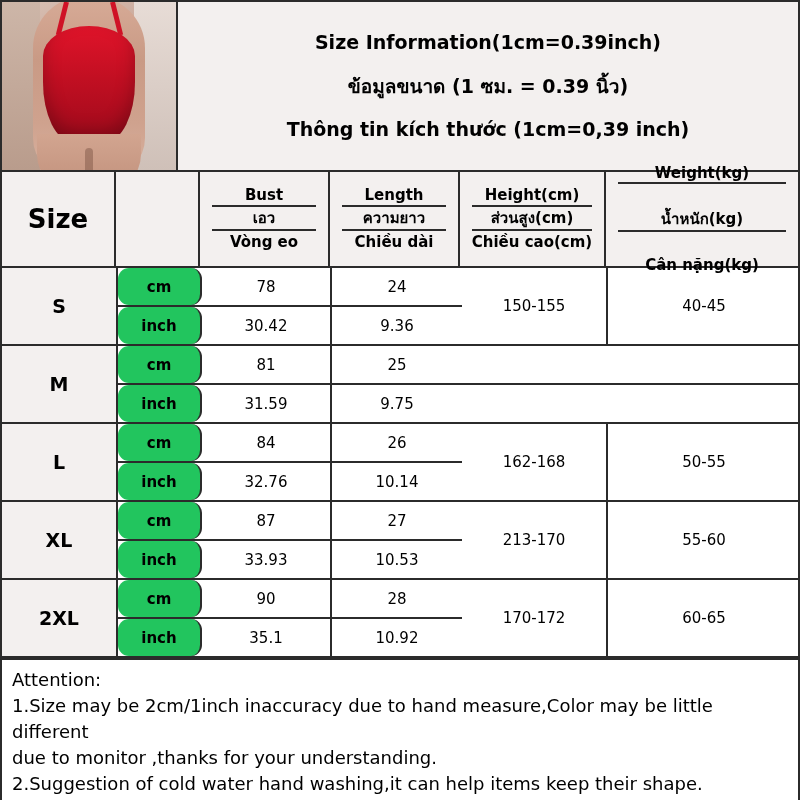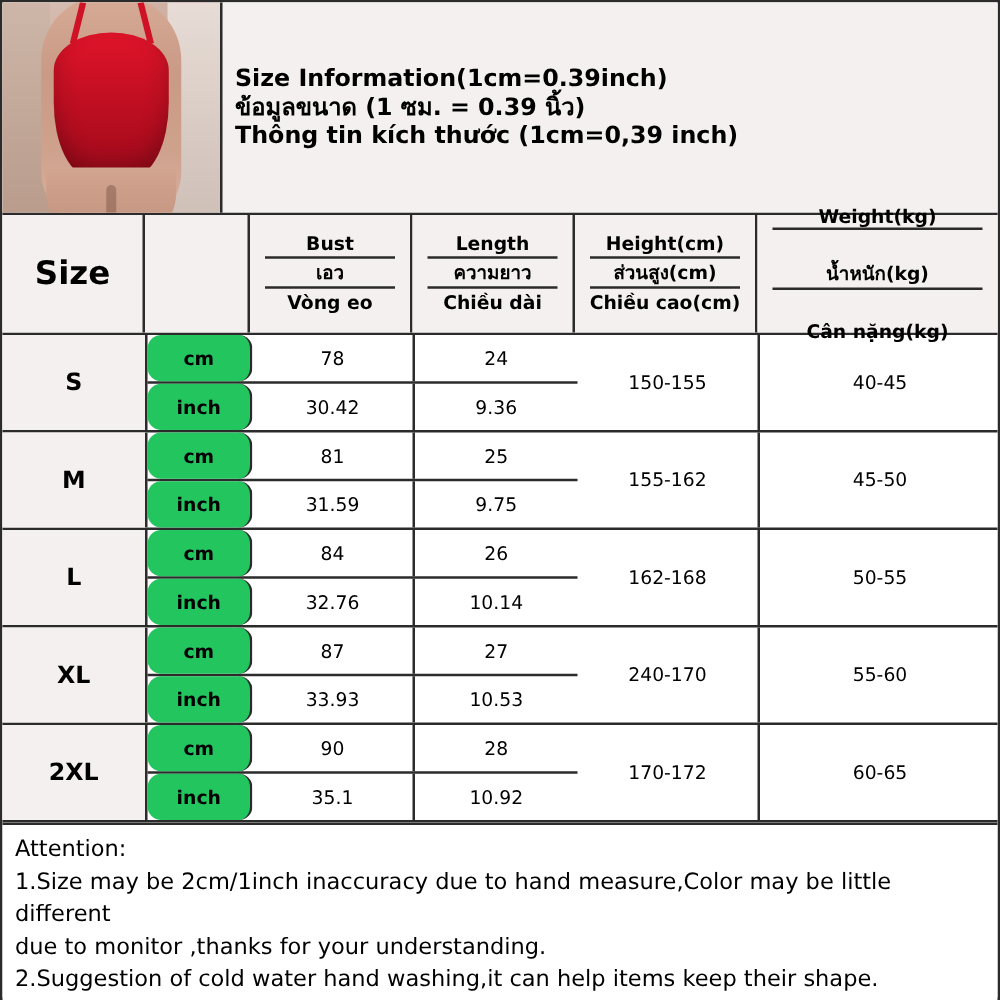--- a/index.html
+++ b/index.html
@@ -102,23 +102,23 @@
     width: 8px;
     height: 46px;
     background: rgba(120,80,64,.45);
     border-radius: 6px;
   }
 
   .title-block {
     flex: 1 1 auto;
     display: flex;
     flex-direction: column;
-    align-items: flex-start;
+    align-items: center;
     justify-content: center;
-    gap: 0;
+    gap: 21px;
     padding: 6px 10px;
     background: #f3f0ef;
   }
   .title-line {
     font-size: 19px;
     font-weight: bold;
     text-align: center;
     line-height: 1.2;
     white-space: nowrap;
   }
@@ -298,24 +298,20 @@
           <div class="cell c-unit grp-unit">cm</div>
           <div class="cell c-bust">81</div>
           <div class="cell c-length">25</div>
         </div>
         <div class="grp-line">
           <div class="cell c-unit grp-unit">inch</div>
           <div class="cell c-bust">31.59</div>
           <div class="cell c-length">9.75</div>
         </div>
       </div>
-      <div class="grp-right">
-        <div class="grp-hw h">155-162</div>
-        <div class="grp-hw w">45-50</div>
-      </div>
     </div>
 
     <div class="grp sz-row">
       <div class="grp-size">L</div>
       <div class="grp-mid">
         <div class="grp-line">
           <div class="cell c-unit grp-unit">cm</div>
           <div class="cell c-bust">84</div>
           <div class="cell c-length">26</div>
         </div>
@@ -339,21 +335,21 @@
           <div class="cell c-bust">87</div>
           <div class="cell c-length">27</div>
         </div>
         <div class="grp-line">
           <div class="cell c-unit grp-unit">inch</div>
           <div class="cell c-bust">33.93</div>
           <div class="cell c-length">10.53</div>
         </div>
       </div>
       <div class="grp-right">
-        <div class="grp-hw h">240-170</div>
+        <div class="grp-hw h">213-170</div>
         <div class="grp-hw w">55-60</div>
       </div>
     </div>
 
     <div class="grp sz-row">
       <div class="grp-size">2XL</div>
       <div class="grp-mid">
         <div class="grp-line">
           <div class="cell c-unit grp-unit">cm</div>
           <div class="cell c-bust">90</div>

